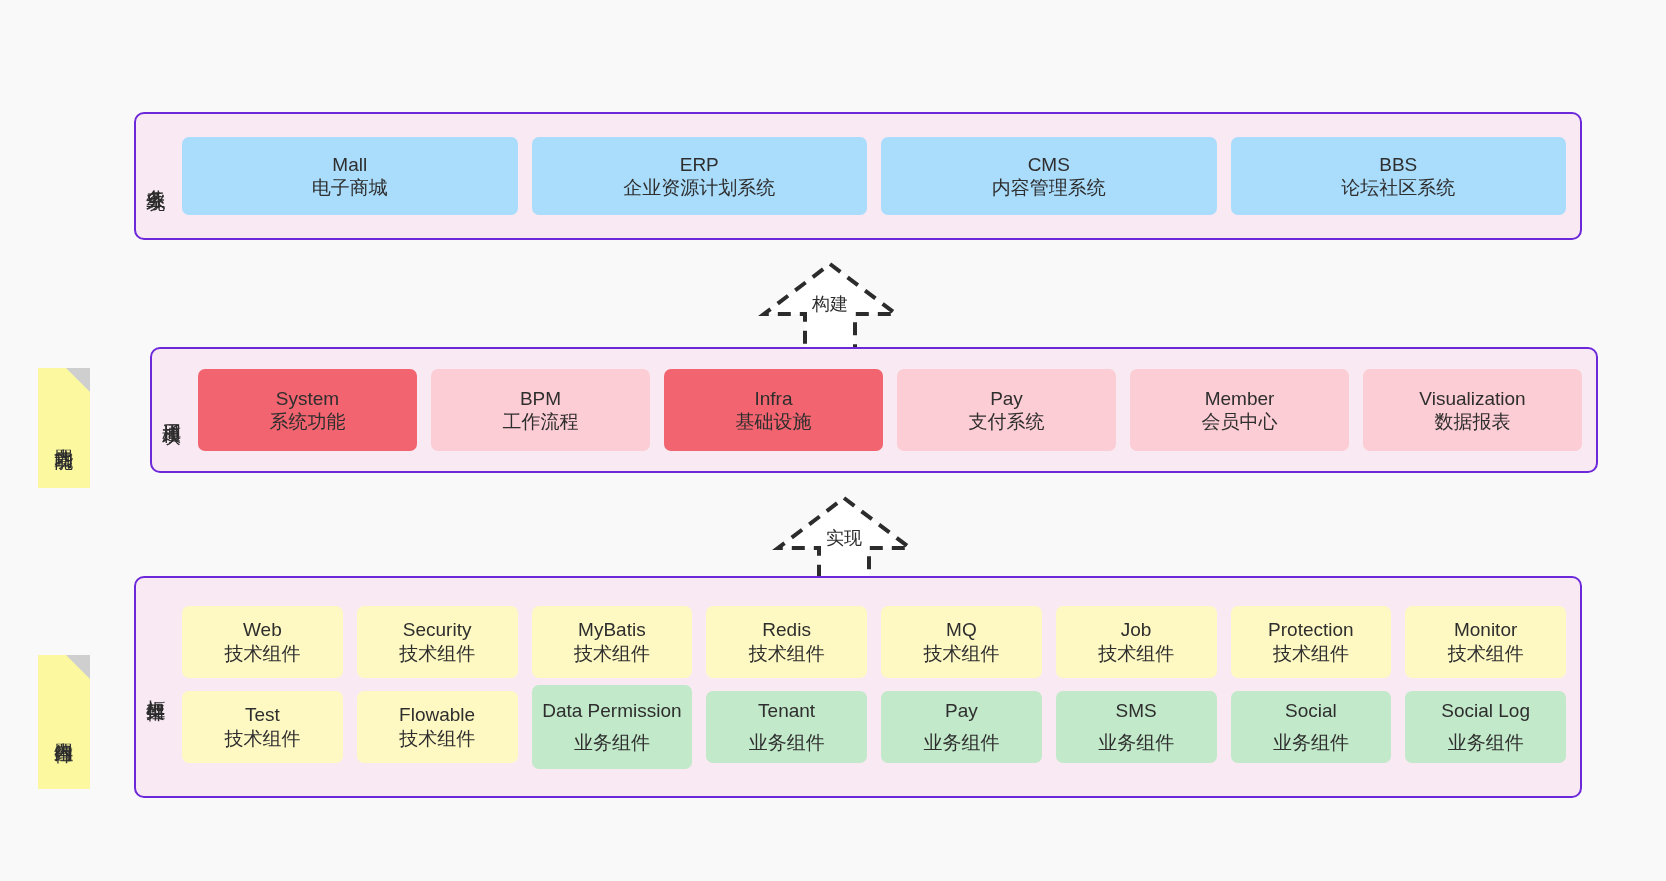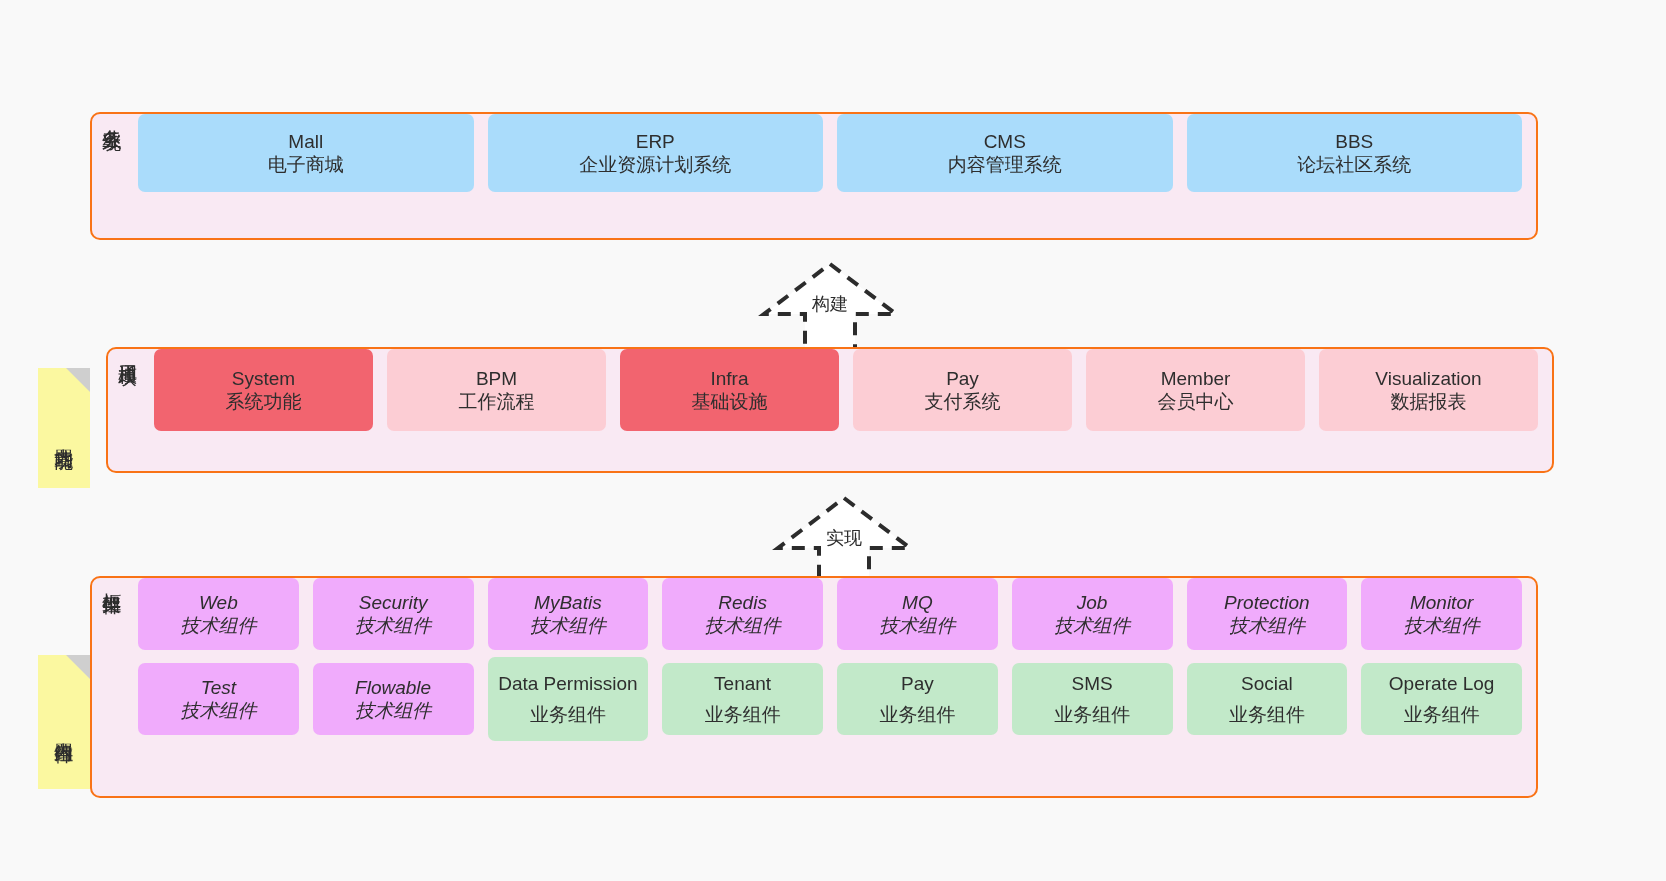--- a/index.html
+++ b/index.html
@@ -21,25 +21,26 @@
     left: 0; top: 0;
     width: 1666px;
     height: 881px;
   }
 
   
   .layer {
     position: absolute;
     box-sizing: border-box;
     background: #f9e9f3;
-    border: 2px solid #f97316;
+    border: 2px solid #6d28d9;
     border-radius: 10px;
     display: flex;
     flex-direction: row;
-    align-items: flex-start;
+    align-items: center;
+    margin-left: 44px;
   }
   .layer-title {
     width: 40px;
     flex: 0 0 40px;
     display: flex;
     align-items: center;
     justify-content: center;
     font-size: 19px;
     line-height: 1.12;
     letter-spacing: 1px;
@@ -80,21 +81,21 @@
     padding: 6px 4px;
     user-select: none;
   }
   .node .ln { display: block; white-space: nowrap; }
   .node.wrap .ln { white-space: normal; }
 
   
   .n-blue      { background: #aadcfb; }
   .n-red       { background: #f2646f; }
   .n-pink      { background: #fccdd4; }
-  .n-green     { background: #f0abfc; font-style: italic; }
+  .n-green     { background: #fef9c3; }
   .n-lightgreen{ background: #c2e9c9; gap: 8px; }
 
   
   .biz-row  .node { height: 78px; }
   .mod-row  .node { height: 82px; }
   .frm-row  .node { height: 72px; }
 
   
   .note {
     position: absolute;
@@ -299,21 +300,21 @@
         </div>
         <div class="node n-lightgreen">
           <span class="ln">SMS</span>
           <span class="ln">业务组件</span>
         </div>
         <div class="node n-lightgreen">
           <span class="ln">Social</span>
           <span class="ln">业务组件</span>
         </div>
         <div class="node n-lightgreen">
-          <span class="ln">Operate Log</span>
+          <span class="ln">Social Log</span>
           <span class="ln">业务组件</span>
         </div>
       </div>
 
     </div>
   </div>
 
 </div>
 
 </body></html>

